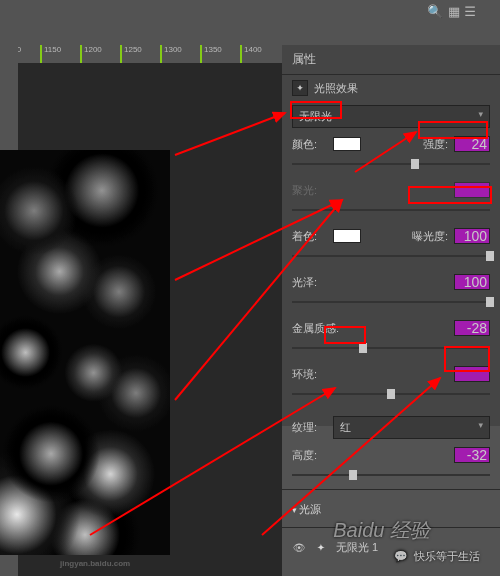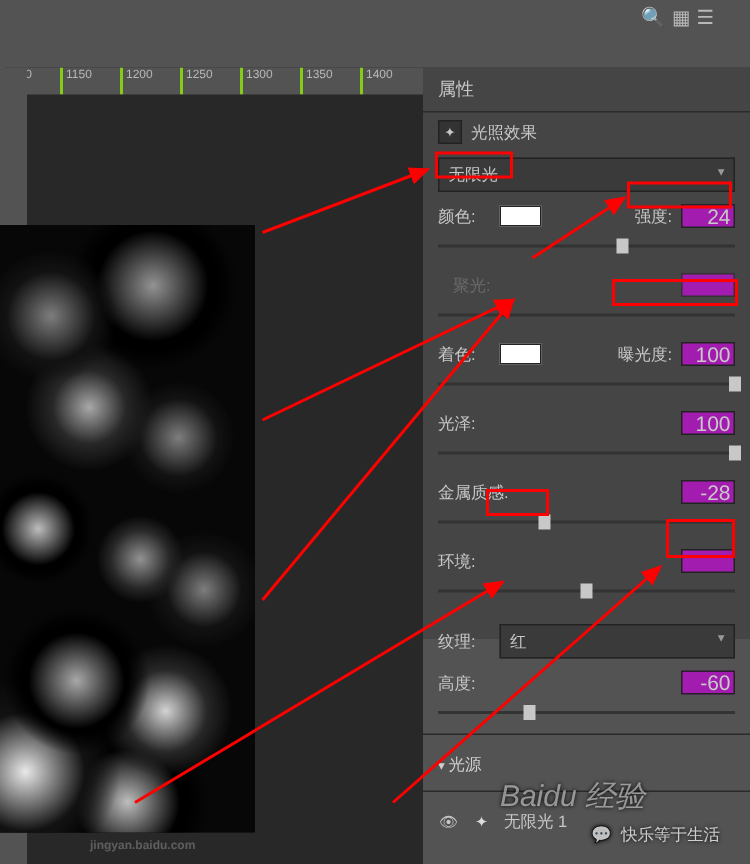--- a/index.html
+++ b/index.html
@@ -43,21 +43,21 @@
   .row .label { flex: 0 0 35px; }
   .swatch { width: 28px; height: 14px; background: #fff; border: 1px solid #222; }
   .row .spacer { flex: 1; }
   .row .prop-label { color: #c8c8c8; }
   .row .value { width: 36px; text-align: right; padding-right: 2px; background: #a21caf; border: 1px solid #222; height: 16px; line-height: 14px; font-size: 14px; }
   
   .slider { position: relative; height: 16px; margin: 0 0 6px 0; }
   .slider .track { position: absolute; top: 7px; left: 0; right: 0; height: 2px; background: #333; }
   .slider .thumb { position: absolute; top: 3px; width: 8px; height: 10px; background: #c8c8c8; transform: translateX(-4px); }
   
-  .disabled { color: #6a6a6a; text-align: right; }
+  .disabled { color: #6a6a6a; }
   .disabled .value { color: #6a6a6a; border-color: #333; }
   
   .divider { height: 1px; background: #2a2a2a; margin: 6px -10px; }
   
   .group-header { padding: 6px 0 4px 0; color: #d0d0d0; }
   .collapse-arrow::before { content: "▾ "; font-size: 9px; }
   
   .light-row { display: flex; align-items: center; padding: 6px 0; gap: 8px; }
   .eye { width: 14px; height: 14px; display: inline-flex; align-items: center; justify-content: center; font-size: 10px; }
   .light-icon { width: 14px; height: 14px; display: inline-flex; align-items: center; justify-content: center; font-size: 10px; color: #ddd; }
@@ -175,21 +175,21 @@
     <div class="row" style="padding-top:8px">
       <span class="label">纹理:</span>
       <div class="dropdown" style="flex:1; margin:0">
         <span>红</span>
       </div>
     </div>
 
     <div class="row">
       <span class="label">高度:</span>
       <span class="spacer"></span>
-      <span class="value">-60</span>
+      <span class="value">-32</span>
     </div>
     <div class="slider">
       <div class="track"></div>
         <div class="thumb" style="left:31%"></div>
     </div>
 
     <div class="divider"></div>
     <div class="group-header collapse-arrow">光源</div>
     <div class="divider"></div>
 

